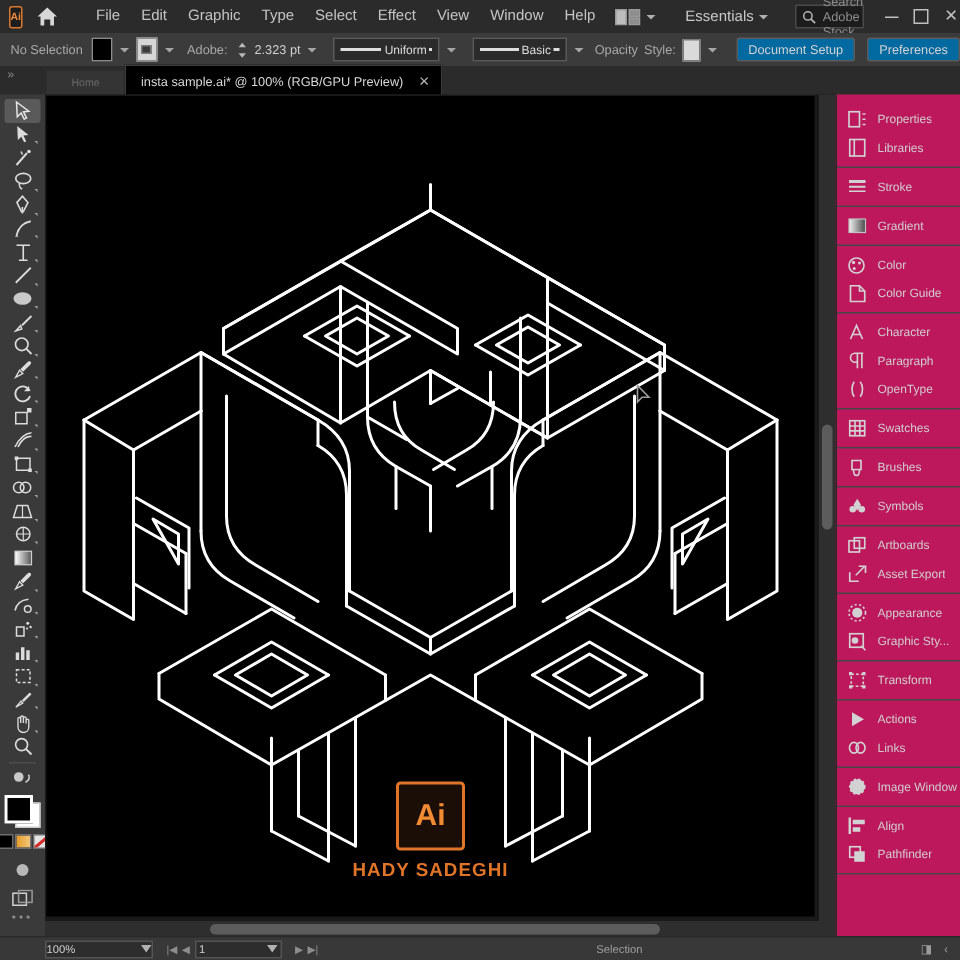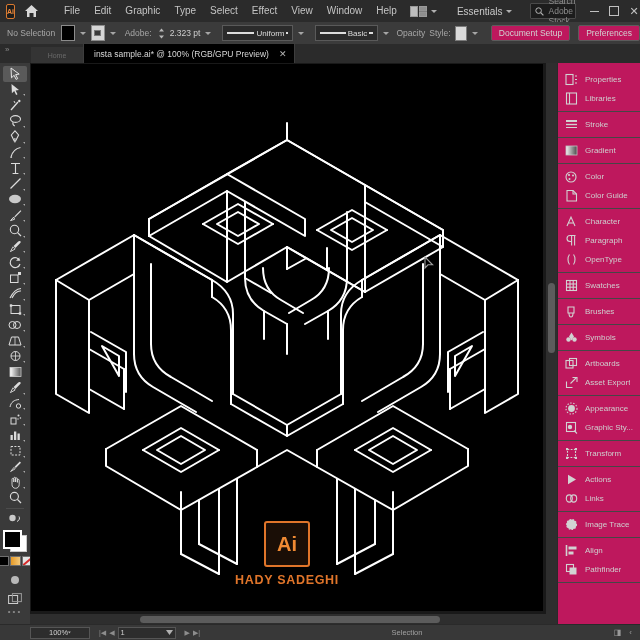--- a/index.html
+++ b/index.html
@@ -67,21 +67,21 @@
   .profile{
     width:86px;height:14px;background:#2b2b2b;border:1px solid #5a5a5a;
     display:flex;align-items:center;justify-content:center;position:relative;margin-left:6px;
   }
   .profile .ln{position:absolute;left:4px;right:4px;top:6px;height:2px;background:#ddd;}
   .profile span{position:relative;z-index:2;font-size:8px;color:#dcdcdc;background:#2b2b2b;padding:0 2px;margin-left:26px;}
   .profile2{width:78px;}
   .profile2 span{margin-left:22px;}
   .opac-sw{width:13px;height:13px;background:#dadada;border:1px solid #7b7b7b;margin-left:4px;}
   .cb-btn{
-    height:14px;padding:0 7px;background:#be185d;border:1px solid #5c5c5c;border-radius:2px;
+    height:14px;padding:0 7px;background:#0369a1;border:1px solid #5c5c5c;border-radius:2px;
     font-size:8.5px;color:#d2d2d2;display:flex;align-items:center;margin-left:8px;white-space:nowrap;
   }
 
   
   .tabbar{
     position:absolute;left:0;top:44px;width:640px;height:19px;
     background:#2b2b2b;display:flex;align-items:flex-end;
   }
   .chev{width:26px;font-size:8px;color:#8a8a8a;padding-left:5px;align-self:flex-start;padding-top:1px;}
   .ghost-tab{width:52px;height:16px;background:#343434;font-size:7px;color:#6a6a6a;
@@ -144,22 +144,22 @@
   .prow{height:19px;display:flex;align-items:center;padding-left:7px;gap:7px;}
   .picon{width:13px;height:13px;flex:0 0 13px;display:flex;align-items:center;justify-content:center;}
   .plabel{font-size:8px;color:#cfcfcf;white-space:nowrap;overflow:hidden;}
 
   
   .statusbar{
     position:absolute;left:0;bottom:0;width:640px;height:15px;background:#383838;
     border-top:1px solid #2a2a2a;display:flex;align-items:center;
   }
   .zoomfield{
-    width:60px;height:12px;background:#2d2d2d;border:1px solid #555;margin-left:30px;
-    display:flex;align-items:center;justify-content:space-between;padding:0 18px;box-sizing:border-box;
+    width:72px;height:12px;background:#2d2d2d;border:1px solid #555;margin-left:30px;
+    display:flex;align-items:center;justify-content:space-between;padding:0 0;box-sizing:border-box;
   }
   .zoomfield span{font-size:7.5px;color:#cfcfcf;}
   .navgrp{display:flex;align-items:center;gap:3px;margin-left:9px;color:#8d8d8d;font-size:7px;}
   .abfield{width:58px;height:12px;background:#2d2d2d;border:1px solid #555;margin-left:3px;
     display:flex;align-items:center;justify-content:space-between;padding:0 2px;box-sizing:border-box;}
   .abfield span{font-size:7.5px;color:#cfcfcf;}
   .st-center{flex:1;text-align:center;font-size:7.5px;color:#a0a0a0;}
   .st-right{display:flex;align-items:center;gap:8px;margin-right:8px;color:#9a9a9a;font-size:8px;}
 </style>
 </head>
@@ -851,21 +851,21 @@
         </div>
       </div>
       <div class="pgroup">
         <div class="prow">
           <span class="picon">
             <svg width="13" height="13" viewBox="0 0 13 13">
               <circle cx="6.5" cy="6.5" r="5" fill="#d2d2d2"></circle>
               <circle cx="6.5" cy="6.5" r="5" stroke="#d2d2d2" fill="none" stroke-width="1.1" stroke-dasharray="1.6 1.4"></circle>
             </svg>
           </span>
-          <span class="plabel">Image Trace</span>
+          <span class="plabel">Image Window</span>
         </div>
       </div>
       <div class="pgroup">
         <div class="prow">
           <span class="picon">
             <svg width="13" height="13" viewBox="0 0 13 13">
               <line x1="1.5" y1="1" x2="1.5" y2="12" stroke="#d2d2d2" stroke-width="1.6"></line>
               <rect x="3.5" y="2.5" width="8" height="3" fill="#d2d2d2"></rect>
               <rect x="3.5" y="7.5" width="5" height="3" fill="#d2d2d2"></rect>
             </svg>

